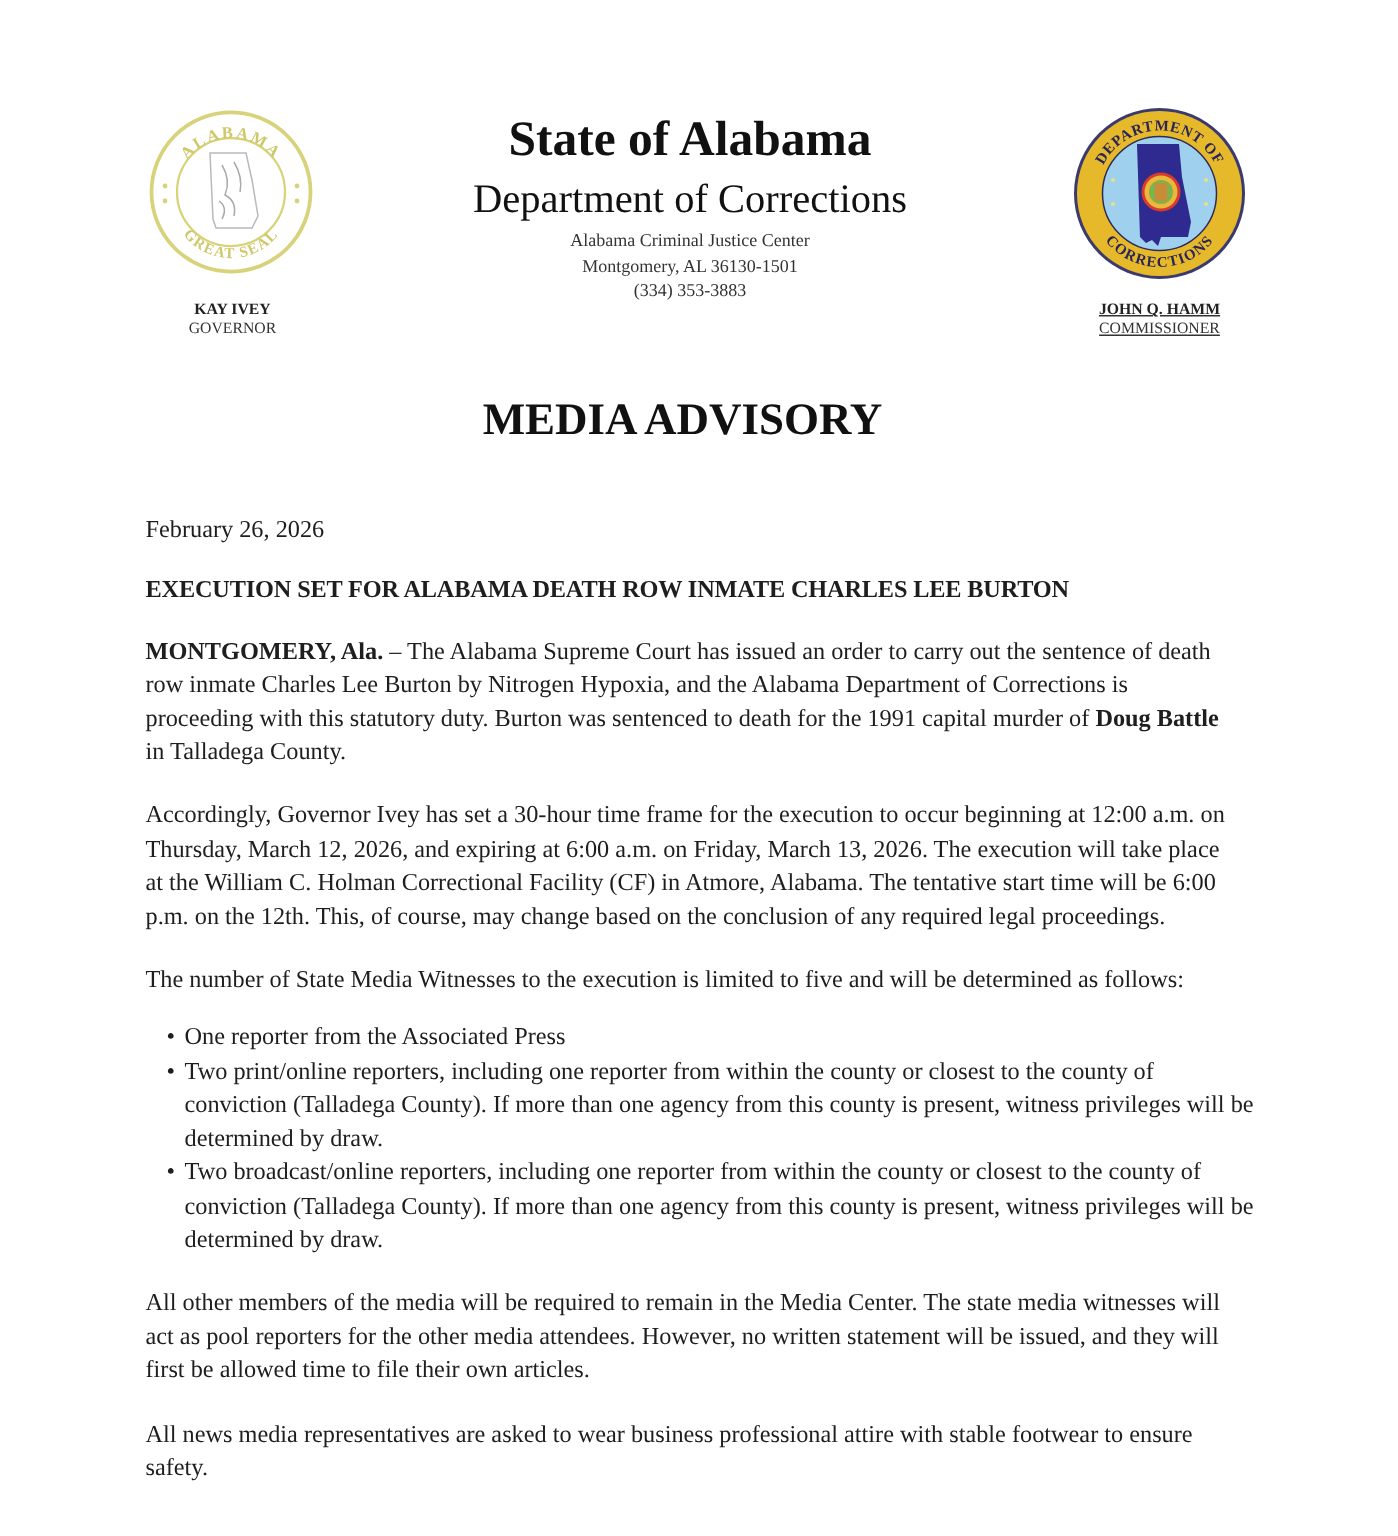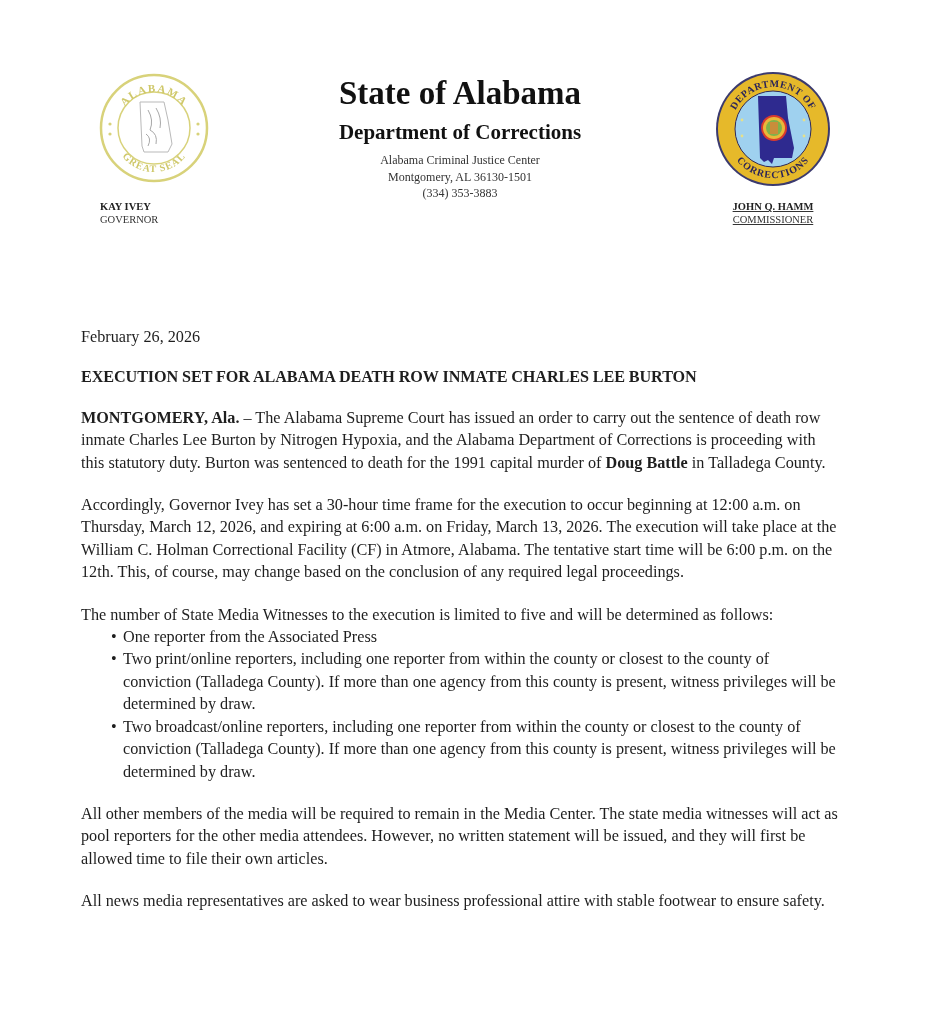--- a/index.html
+++ b/index.html
@@ -28,20 +28,21 @@
     }
     .seal-right {
       position: absolute;
       left: 714px; top: 70px;
       width: 118px; height: 118px;
     }
     .official-left {
       position: absolute;
       left: 100px; top: 200px;
       width: 110px;
+      text-align: center;
       font-size: 10.5px;
       line-height: 13px;
       color: #333;
     }
     .official-right {
       position: absolute;
       left: 714px; top: 200px;
       width: 118px;
       text-align: center;
       font-size: 10.5px;
@@ -57,22 +58,22 @@
       text-align: center;
       margin-top: 12px;
     }
     .hdr-title1 {
       font-size: 33px;
       font-weight: bold;
       line-height: 38px;
       color: #111;
     }
     .hdr-title2 {
-      font-size: 21px;
-      font-weight: bold;
+      font-size: 27px;
+      font-weight: normal;
       line-height: 40px;
       color: #111;
     }
     .hdr-addr {
       font-size: 12px;
       line-height: 16.5px;
       color: #333;
     }
     
     .advisory-title {
@@ -85,21 +86,21 @@
       color: #111;
     }
     .content {
       position: absolute;
       left: 81px; top: 326px;
       width: 760px;
       font-size: 16.2px;
       line-height: 22.4px;
       color: #1e1e1e;
     }
-    .content p { margin: 0; }
+    .content p { margin: 16px; }
     .date { margin-bottom: 18px !important; }
     .headline {
       font-weight: bold;
       margin-bottom: 18px !important;
       letter-spacing: -0.1px;
     }
     .para { margin-bottom: 20px !important; }
     .bullets {
       list-style: none;
       margin: 0 0 20px 0;
@@ -178,20 +179,21 @@
     <circle cx="28" cy="66" r="1.4" fill="#e6e08a"></circle>
     <circle cx="90" cy="50" r="1.4" fill="#e6e08a"></circle>
     <circle cx="90" cy="66" r="1.4" fill="#e6e08a"></circle>
   </svg>
 
   <div class="official-right">
     <div class="official-name">JOHN Q. HAMM</div>
     <div>COMMISSIONER</div>
   </div>
 
+  <div class="advisory-title">MEDIA ADVISORY</div>
 
   <div class="content">
     <p class="date">February 26, 2026</p>
     <p class="headline">EXECUTION SET FOR ALABAMA DEATH ROW INMATE CHARLES LEE BURTON</p>
 
     <p class="para"><b>MONTGOMERY, Ala.</b><span> – The Alabama Supreme Court has issued an order to carry out the sentence of death row inmate Charles Lee Burton by Nitrogen Hypoxia, and the Alabama Department of Corrections is proceeding with this statutory duty. Burton was sentenced to death for the 1991 capital murder of </span><b>Doug Battle</b><span> in Talladega County.</span></p>
 
     <p class="para">Accordingly, Governor Ivey has set a 30-hour time frame for the execution to occur beginning at 12:00 a.m. on Thursday, March 12, 2026, and expiring at 6:00 a.m. on Friday, March 13, 2026. The execution will take place at the William C. Holman Correctional Facility (CF) in Atmore, Alabama. The tentative start time will be 6:00 p.m. on the 12th. This, of course, may change based on the conclusion of any required legal proceedings.</p>
 
     <p>The number of State Media Witnesses to the execution is limited to five and will be determined as follows:</p>

